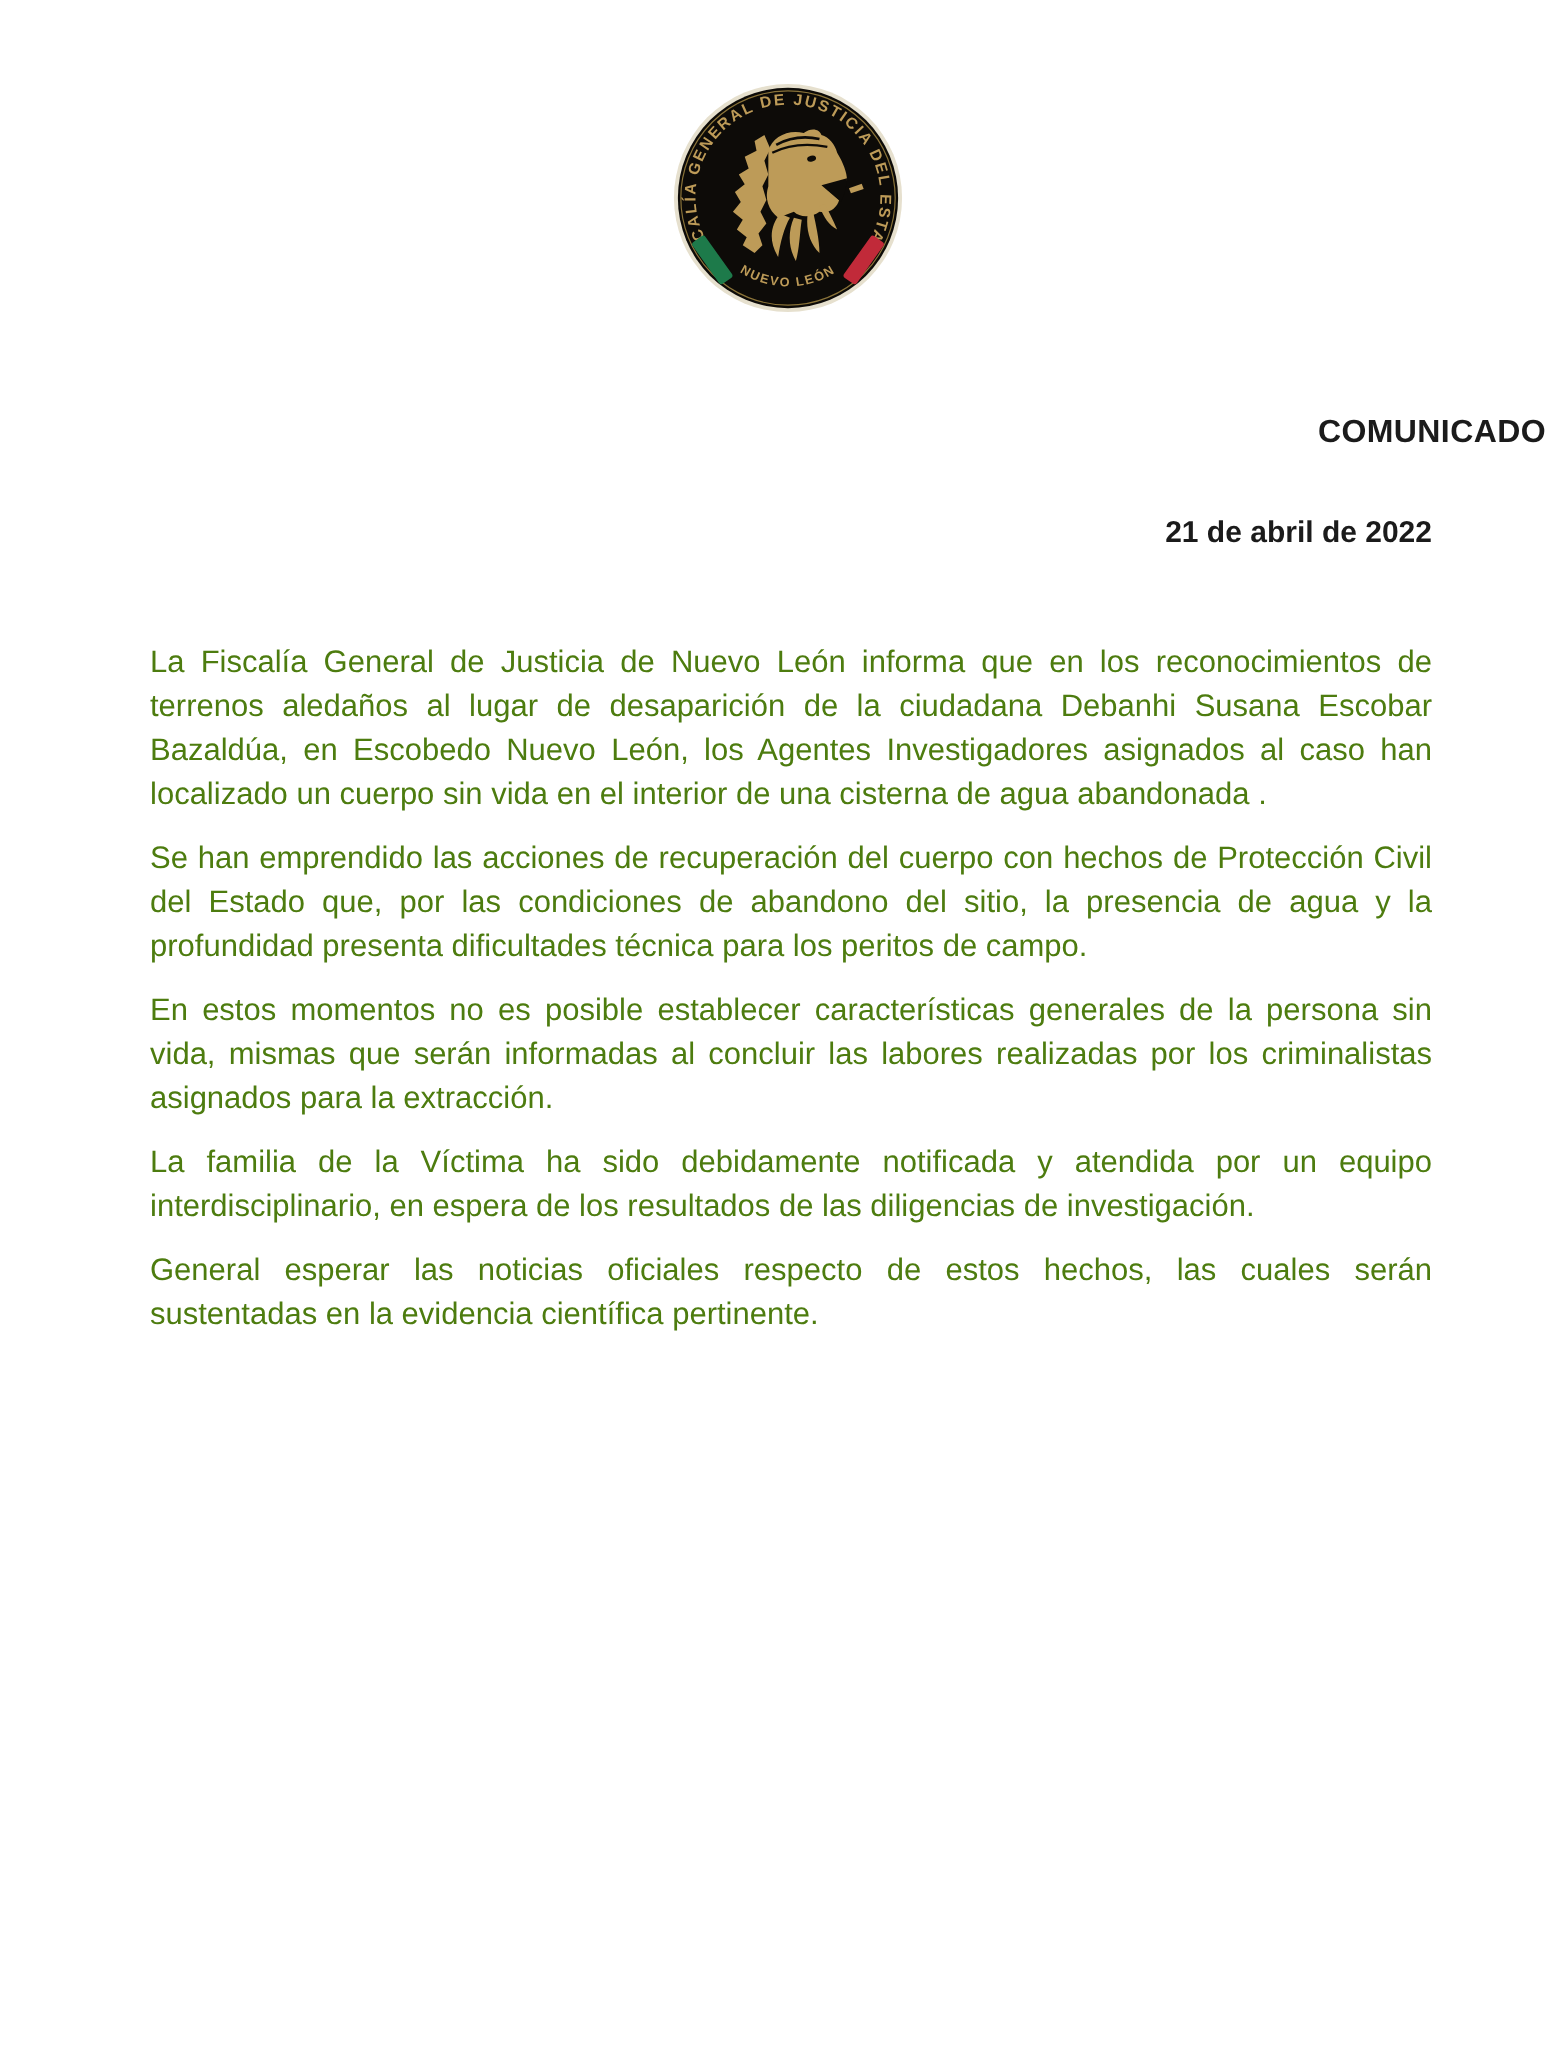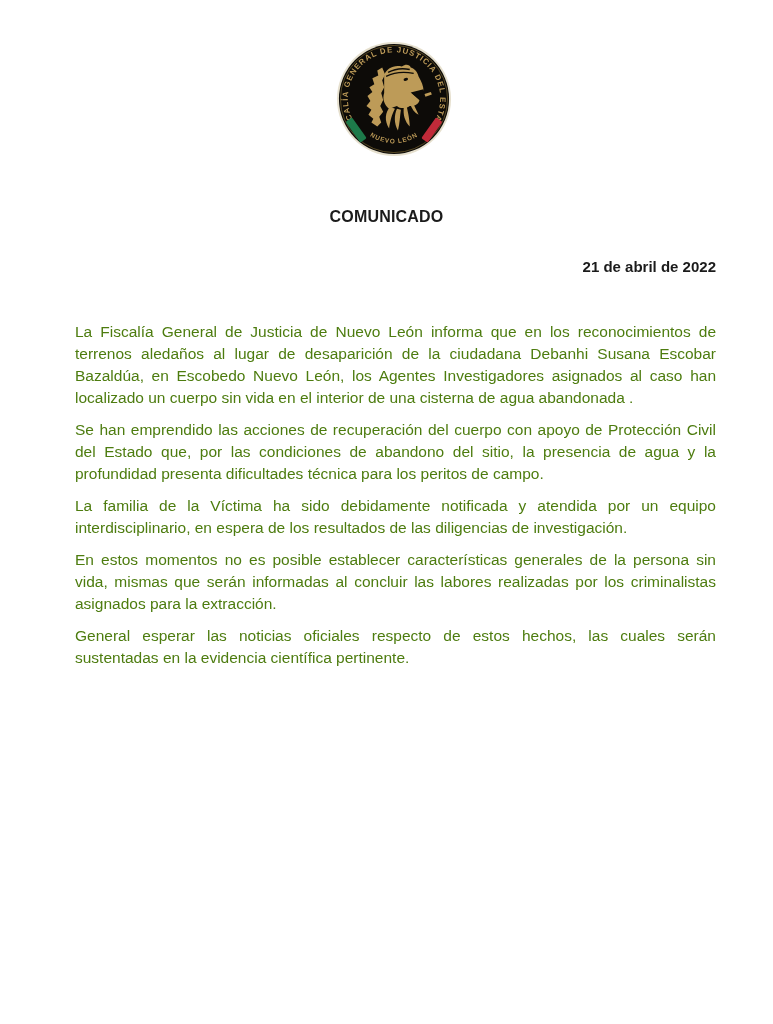--- a/index.html
+++ b/index.html
@@ -6,21 +6,21 @@
   .page {
     width:773px; height:1024px; background:#ffffff; position:relative;
     font-family:"Liberation Sans", sans-serif; color:#1b1b1b;
     box-sizing:border-box; padding-top:40px; overflow:hidden;
   }
   .logo-wrap { display:flex; justify-content:center; }
   .logo-wrap svg { width:118px; height:118px; transform:translateX(7px); }
   .seal-ring-text { font-family:"Liberation Sans", sans-serif; font-size:8px; font-weight:bold; letter-spacing:1px; }
   .seal-bottom-text { font-family:"Liberation Sans", sans-serif; font-size:6.5px; font-weight:bold; letter-spacing:0.9px; }
   .doc-title {
-    text-align:center; font-weight:bold; font-size:16px;
+    text-align:right; font-weight:bold; font-size:16px;
     margin-top:50px; letter-spacing:0.2px;
   }
   .doc-date {
     text-align:right; font-weight:bold; font-size:15px;
     margin:32px 57px 0 0;
   }
   .doc-body {
     margin:46px 57px 0 75px;
     font-size:15.5px; line-height:22px; text-align:justify;
     color:#4d7c0f;
@@ -71,19 +71,19 @@
       <rect x="-13" y="-4" width="26" height="8" rx="1.5" transform="translate(98.5,91.5) rotate(-54.5)" fill="#c12a39"></rect>
     </svg>
   </div>
 
   <div class="doc-title">COMUNICADO</div>
 
   <div class="doc-date">21 de abril de 2022</div>
 
   <div class="doc-body">
     <p>La Fiscalía General de Justicia de Nuevo León informa que en los reconocimientos de terrenos aledaños al lugar de desaparición de la ciudadana Debanhi Susana Escobar Bazaldúa, en Escobedo Nuevo León, los Agentes Investigadores asignados al caso han localizado un cuerpo sin vida en el interior de una cisterna de agua abandonada .</p>
-    <p>Se han emprendido las acciones de recuperación del cuerpo con apoyo de Protección Civil del Estado que, por las condiciones de abandono del sitio, la presencia de agua y la profundidad presenta dificultades técnica para los peritos de campo.</p>
+    <p>Se han emprendido las acciones de recuperación del cuerpo con hechos de Protección Civil del Estado que, por las condiciones de abandono del sitio, la presencia de agua y la profundidad presenta dificultades técnica para los peritos de campo.</p>
+    <p>En estos momentos no es posible establecer características generales de la persona sin vida, mismas que serán informadas al concluir las labores realizadas por los criminalistas asignados para la extracción.</p>
     <p>La familia de la Víctima ha sido debidamente notificada y atendida por un equipo interdisciplinario, en espera de los resultados de las diligencias de investigación.</p>
-    <p>En estos momentos no es posible establecer características generales de la persona sin vida, mismas que serán informadas al concluir las labores realizadas por los criminalistas asignados para la extracción.</p>
     <p>General esperar las noticias oficiales respecto de estos hechos, las cuales serán sustentadas en la evidencia científica pertinente.</p>
   </div>
 
 </div>
 
 </body></html>

